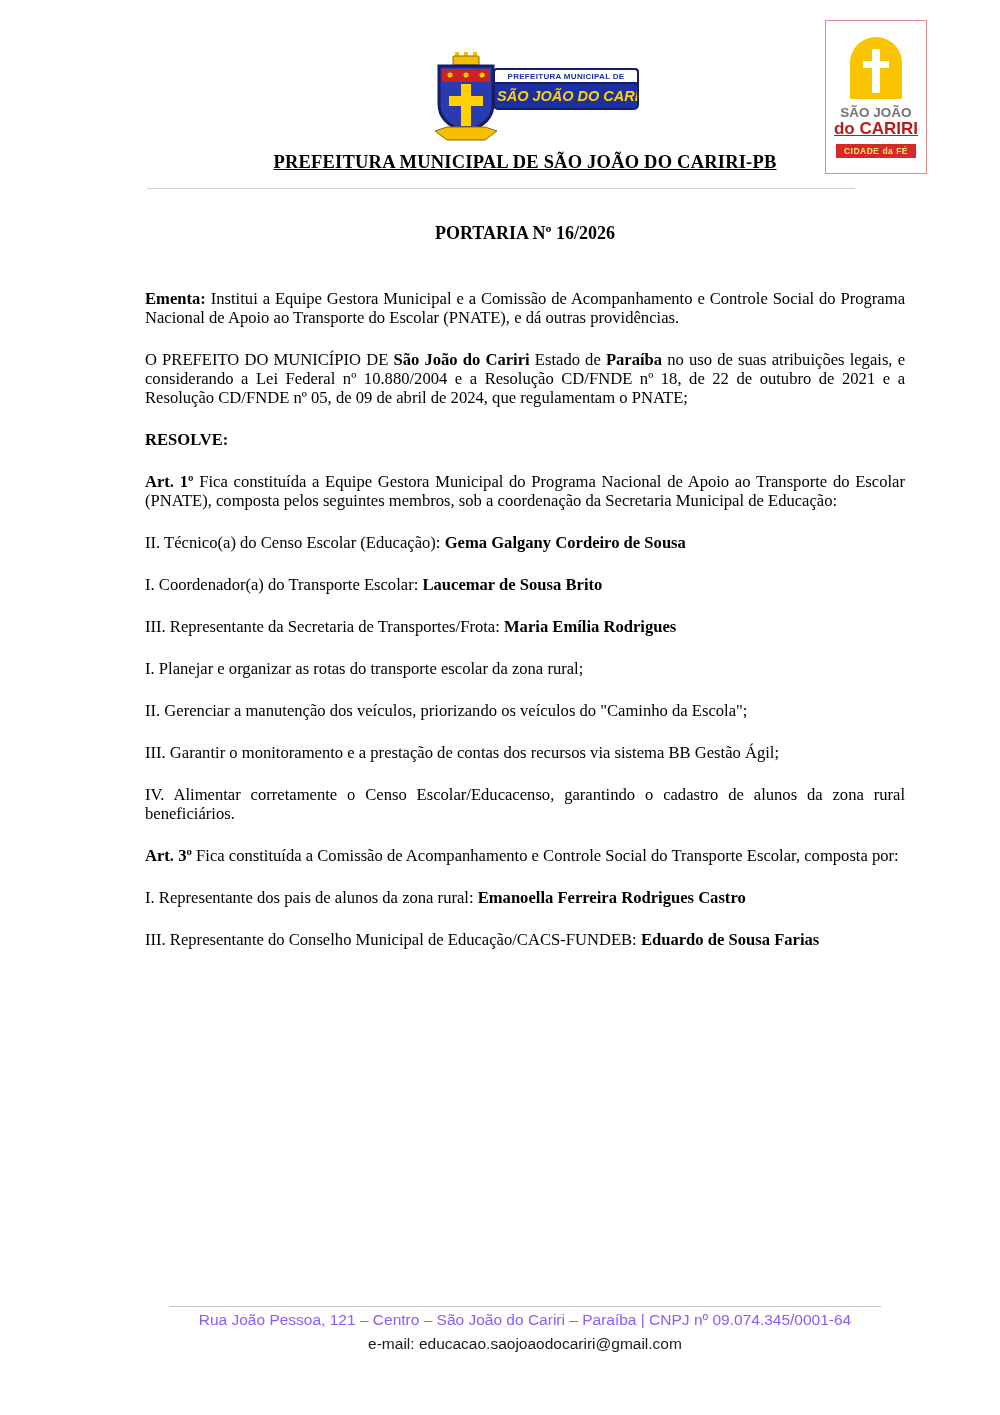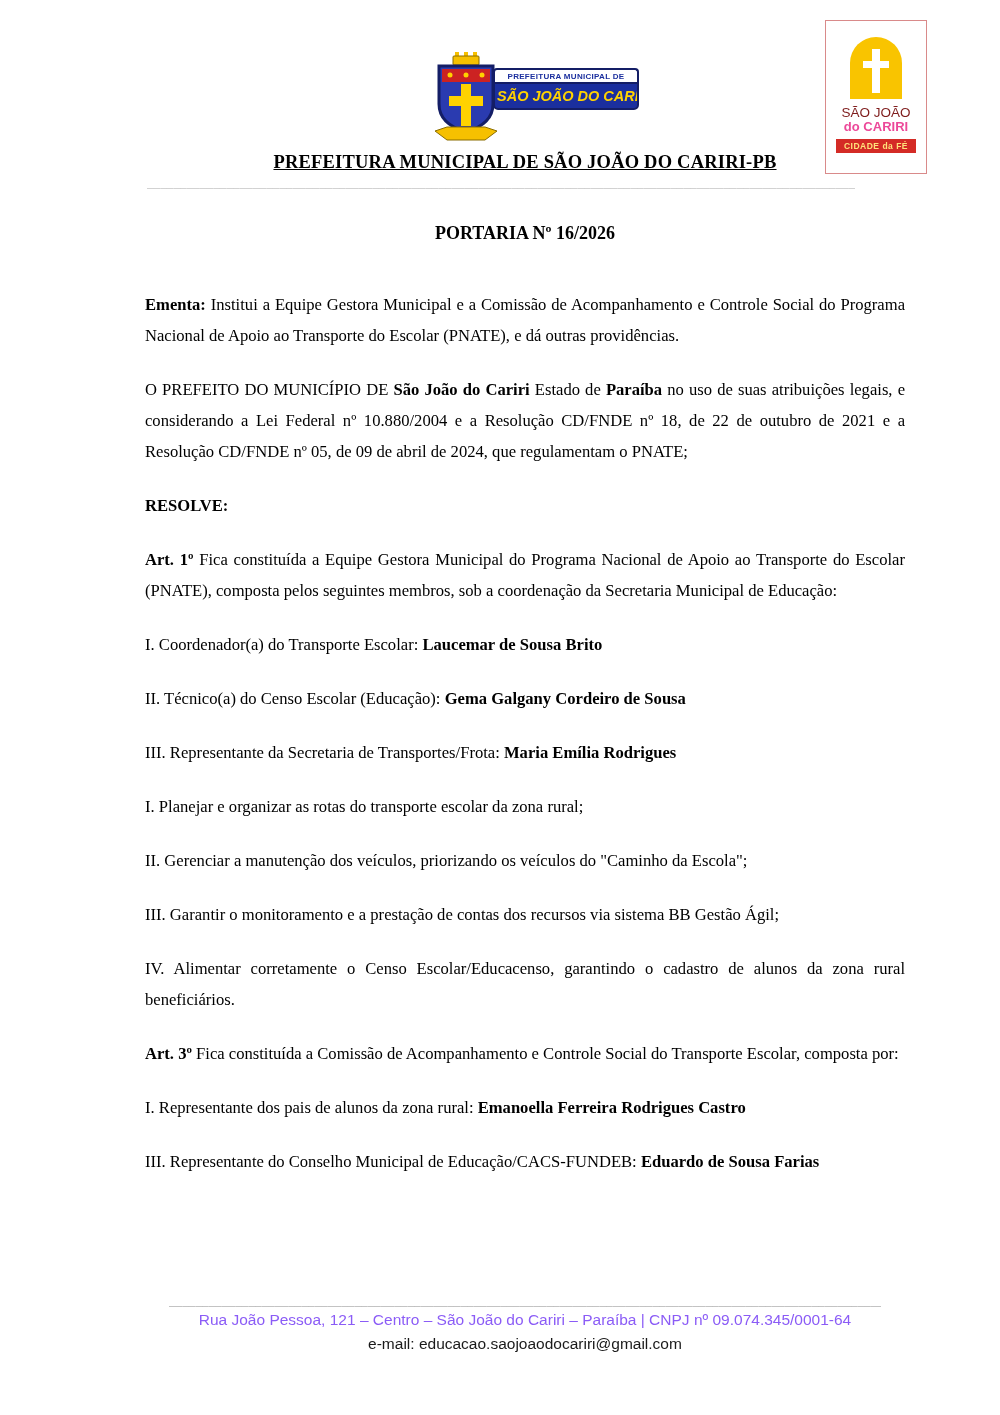--- a/index.html
+++ b/index.html
@@ -51,25 +51,25 @@
     position:relative;
     width:52px; height:62px;
     background:#f9c400;
     border-radius:26px 26px 0 0;
   }
   .card-cross-v { position:absolute; left:22px; top:12px; width:8px; height:44px; background:#ffffff; }
   .card-cross-h { position:absolute; left:13px; top:24px; width:26px; height:7px; background:#ffffff; }
   .card-line1 {
     margin-top:7px;
     font-family:"Liberation Sans", sans-serif;
-    font-size:13.5px; font-weight:normal; color:#7f1d1d; line-height:1.05;
+    font-size:13.5px; font-weight:bold; color:#737373; line-height:1.05;
   }
   .card-line2 {
     font-family:"Liberation Sans", sans-serif;
-    font-size:13px; font-weight:bold; color:#ec4899; line-height:1.1;
+    font-size:17px; font-weight:bold; color:#b91c1c; line-height:1.1;text-decoration:underline;
   }
   .card-strip {
     margin-top:5px;
     background:#d42b26; color:#ffe27a;
     font-family:"Liberation Sans", sans-serif;
     font-size:8.5px; font-weight:bold;
     letter-spacing:.5px;
     padding:2px 8px;
     white-space:nowrap;
   }
@@ -90,21 +90,21 @@
 
   
   .main { position:absolute; top:205px; left:145px; width:760px; }
   .doc-title {
     text-align:center;
     font-size:18px; font-weight:bold;
     margin-top:18px; margin-bottom:45px;
   }
   .doc-body p {
     font-size:16.6px;
-    line-height:31px;
+    line-height:19px;
     text-align:justify;
     margin-bottom:23px;
   }
   .doc-body p.extra-space { margin-top:24px; }
 
   
   .footer {
     position:absolute; top:1294px; left:145px; width:760px;
     text-align:center;
     font-family:"Liberation Sans", sans-serif;
@@ -162,22 +162,22 @@
     <div class="header-sep">__________________________________________________________________________________________________________________________________</div>
   </div>
 
   <div class="main">
     <div class="doc-title">PORTARIA Nº 16/2026</div>
     <div class="doc-body" id="body-paragraphs">
         <p><strong>Ementa:</strong><span> Institui a Equipe Gestora Municipal e a Comissão de Acompanhamento e Controle Social do Programa Nacional de Apoio ao Transporte do Escolar (PNATE), e dá outras providências.</span></p>
         <p><span>O PREFEITO DO MUNICÍPIO DE </span><strong>São João do Cariri</strong><span> Estado de </span><strong>Paraíba</strong><span> no uso de suas atribuições legais, e considerando a Lei Federal nº 10.880/2004 e a Resolução CD/FNDE nº 18, de 22 de outubro de 2021 e a Resolução CD/FNDE nº 05, de 09 de abril de 2024, que regulamentam o PNATE;</span></p>
         <p><strong>RESOLVE:</strong></p>
         <p><strong>Art. 1º </strong><span>Fica constituída a Equipe Gestora Municipal do Programa Nacional de Apoio ao Transporte do Escolar (PNATE), composta pelos seguintes membros, sob a coordenação da Secretaria Municipal de Educação:</span></p>
+        <p><span>II. Técnico(a) do Censo Escolar (Educação): </span><strong>Gema Galgany Cordeiro de Sousa</strong></p>
         <p><span>I. Coordenador(a) do Transporte Escolar: </span><strong>Laucemar de Sousa Brito</strong></p>
-        <p><span>II. Técnico(a) do Censo Escolar (Educação): </span><strong>Gema Galgany Cordeiro de Sousa</strong></p>
         <p><span>III. Representante da Secretaria de Transportes/Frota: </span><strong>Maria Emília Rodrigues</strong></p>
         <p><span>I. Planejar e organizar as rotas do transporte escolar da zona rural;</span></p>
         <p><span>II. Gerenciar a manutenção dos veículos, priorizando os veículos do "Caminho da Escola";</span></p>
         <p><span>III. Garantir o monitoramento e a prestação de contas dos recursos via sistema BB Gestão Ágil;</span></p>
         <p><span>IV. Alimentar corretamente o Censo Escolar/Educacenso, garantindo o cadastro de alunos da zona rural beneficiários.</span></p>
         <p><strong>Art. 3º </strong><span>Fica constituída a Comissão de Acompanhamento e Controle Social do Transporte Escolar, composta por:</span></p>
         <p><span>I. Representante dos pais de alunos da zona rural:  </span><strong>Emanoella Ferreira Rodrigues Castro</strong></p>
         <p><span>III. Representante do Conselho Municipal de Educação/CACS-FUNDEB: </span><strong>Eduardo de Sousa Farias</strong></p>
       </div>
   </div>

